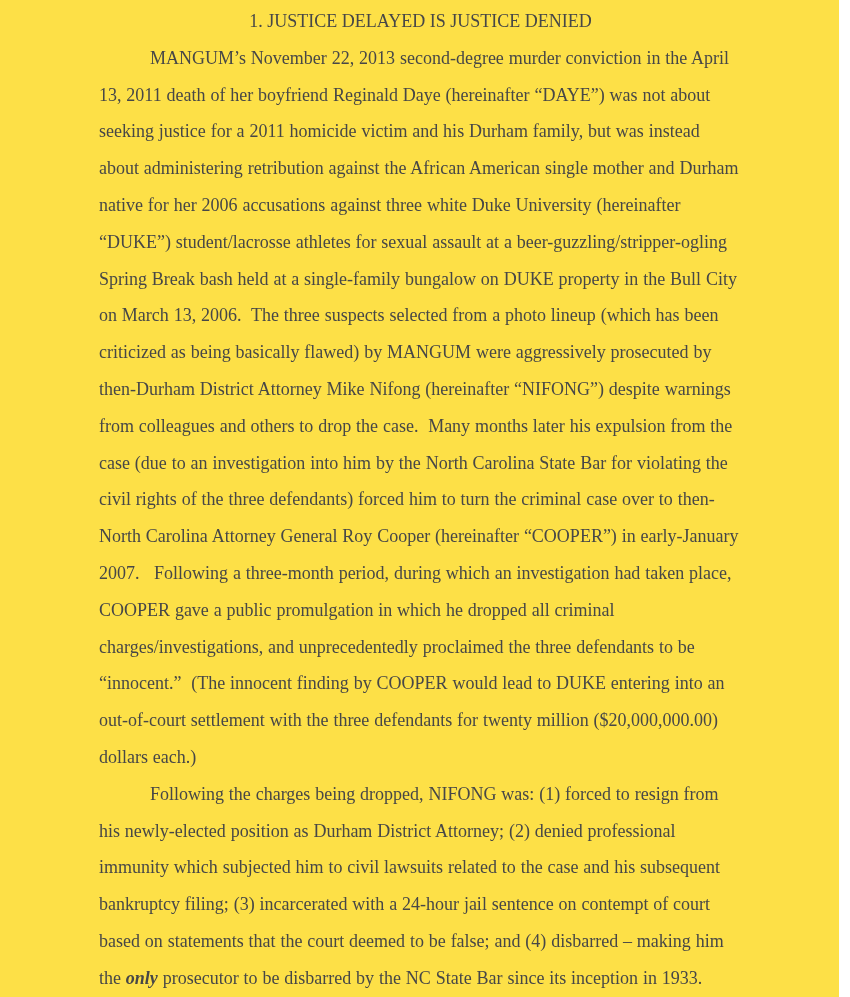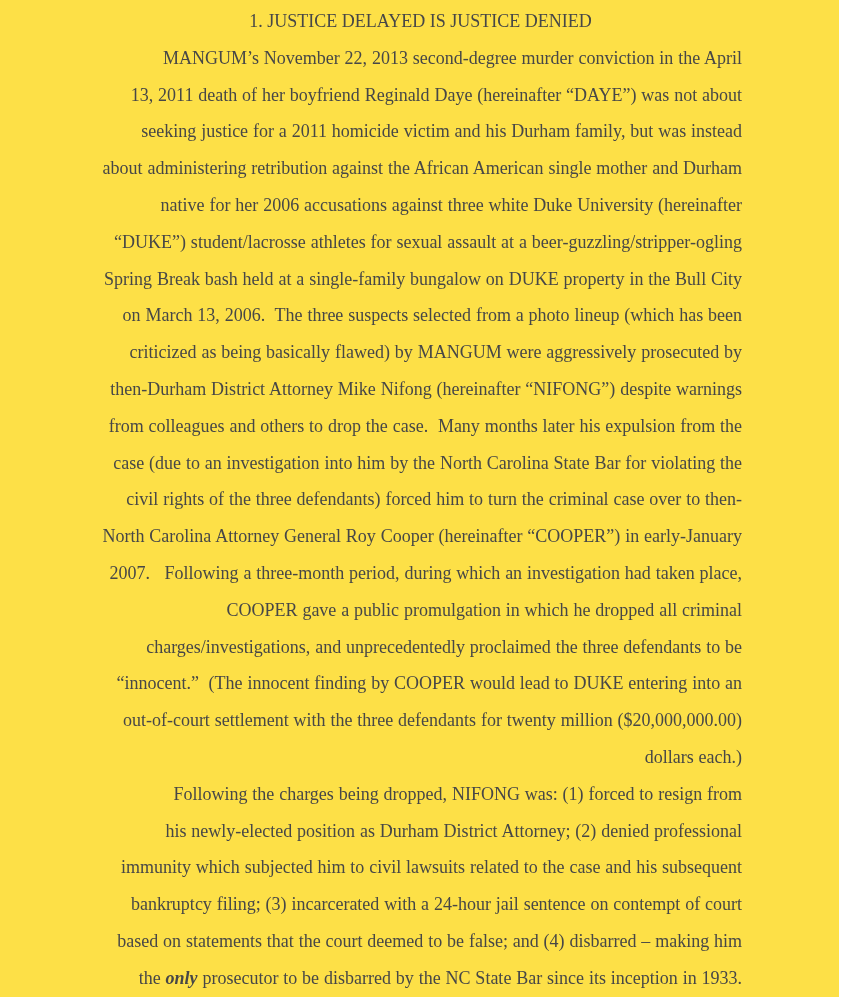--- a/index.html
+++ b/index.html
@@ -23,21 +23,21 @@
   .heading {
     text-align: center;
     font-weight: normal;
     margin: 0;
     white-space: pre-wrap;
   }
   .para {
     margin: 0;
     text-indent: 51px;
     white-space: pre-wrap;
-    text-align: right;
+    text-align: left;
     word-spacing: 0.02em;
   }
   .run-normal {
     font-style: normal;
     font-weight: normal;
   }
   .run-bold-italic {
     font-style: italic;
     font-weight: bold;
     font-family: Liberation Serif, serif;

